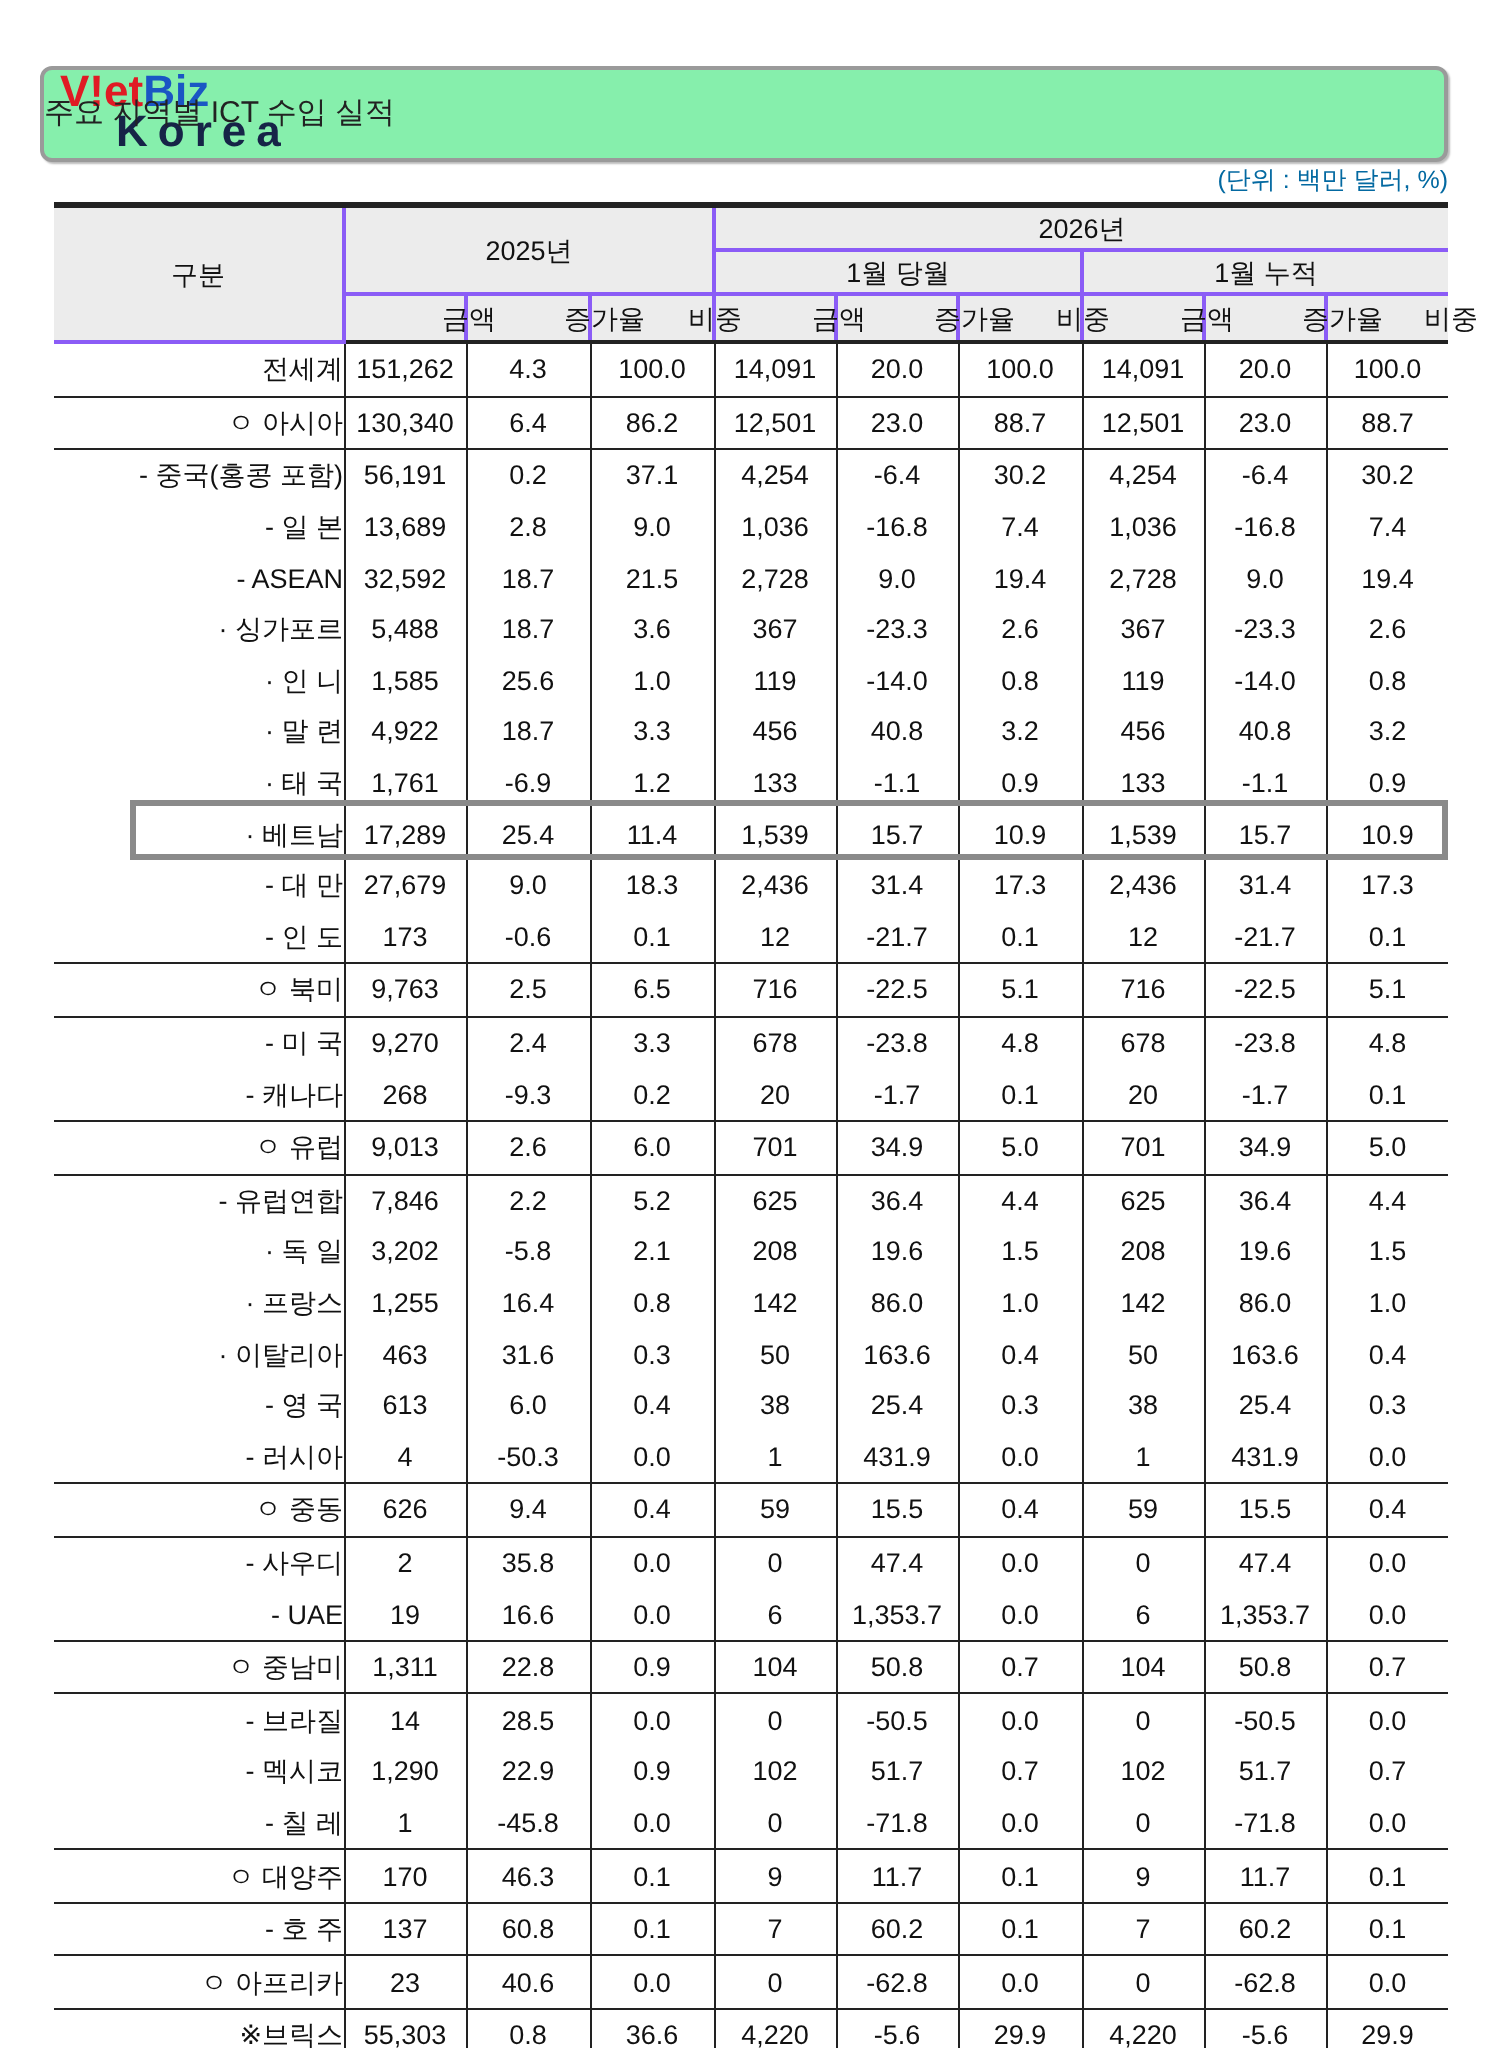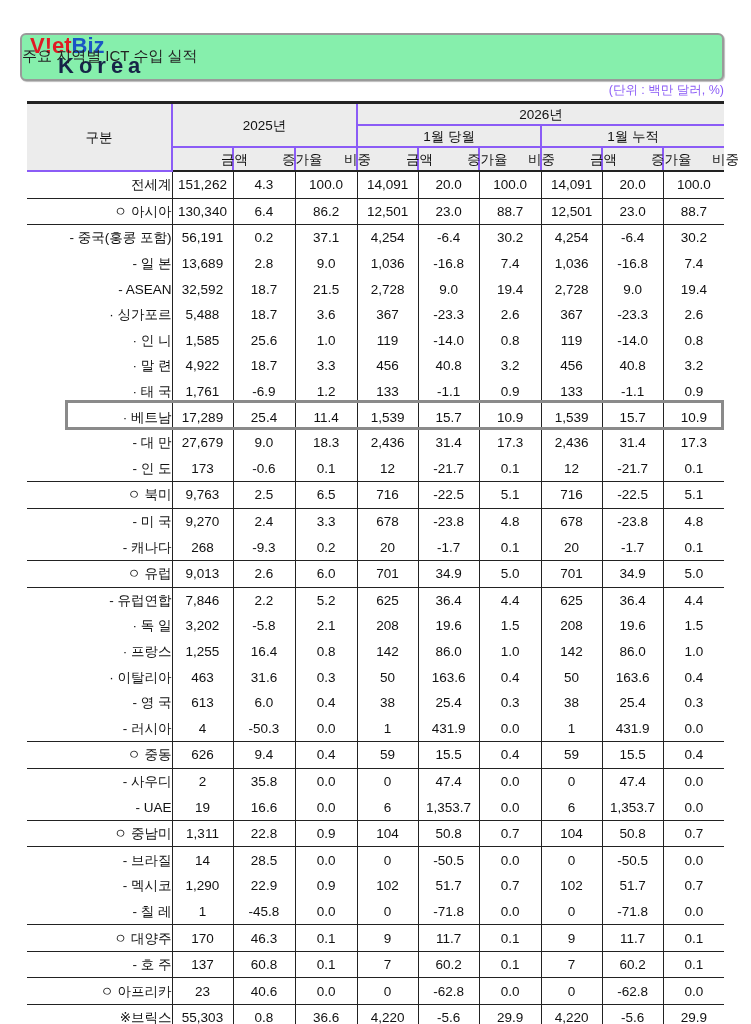--- a/index.html
+++ b/index.html
@@ -8,21 +8,21 @@
   .title-box { position: absolute; left: 20px; top: 33px; width: 700px; height: 44px;
                border: 2px solid #9a9a9a; border-radius: 6px; background: #86efac;
                box-shadow: 1px 1px 1px #bbb; }
   .logo { position: absolute; left: 8px; top: 0px; width: 120px; height: 44px; }
   .logo .l1 { position: absolute; left: 0; top: -1px; font-weight: bold; font-size: 22px; letter-spacing: 0px; line-height: 24px; }
   .logo .l1 .v { color: #e01b24; }
   .logo .l1 .b { color: #1a56c4; }
   .logo .l2 { position: absolute; left: 0; top: 19px; font-weight: bold; font-size: 22px; letter-spacing: 5px; color: #162447; line-height: 24px; margin-left: 28px; }
   .title-text { position: absolute; left: 0; right: 0; top: 12px; 
                 font-size: 15px; color: #222; }
-  .unit { position: absolute; right: 27px; top: 82px; font-size: 12.5px; color: #8b5cf6; }
+  .unit { position: absolute; right: 27px; top: 82px; font-size: 12.5px; color: #0369a1; }
   table.grid { position: absolute; left: 27px; top: 101px; border-collapse: collapse;
                table-layout: fixed; width: 697px; font-size: 13.5px; }
   table.grid th, table.grid td { padding: 0; height: 25.6px; line-height: 25px;
                text-align: center; white-space: nowrap; overflow: visible; }
   table.grid thead th { background: #ececec; font-weight: normal; border: 2px solid #8b5cf6;
                font-size: 13.5px; }
   table.grid thead tr.top th { border-top: 3px solid #222; }
   table.grid thead tr.sub th { border-bottom: 2px solid #222; height: 22px; line-height: 21px; padding-left: 48px; }
   table.grid tbody td { border-left: 1px solid #222; border-right: 1px solid #222; }
   table.grid tbody td.lbl { text-align: right; border-left: none; padding-left: 2px; }

